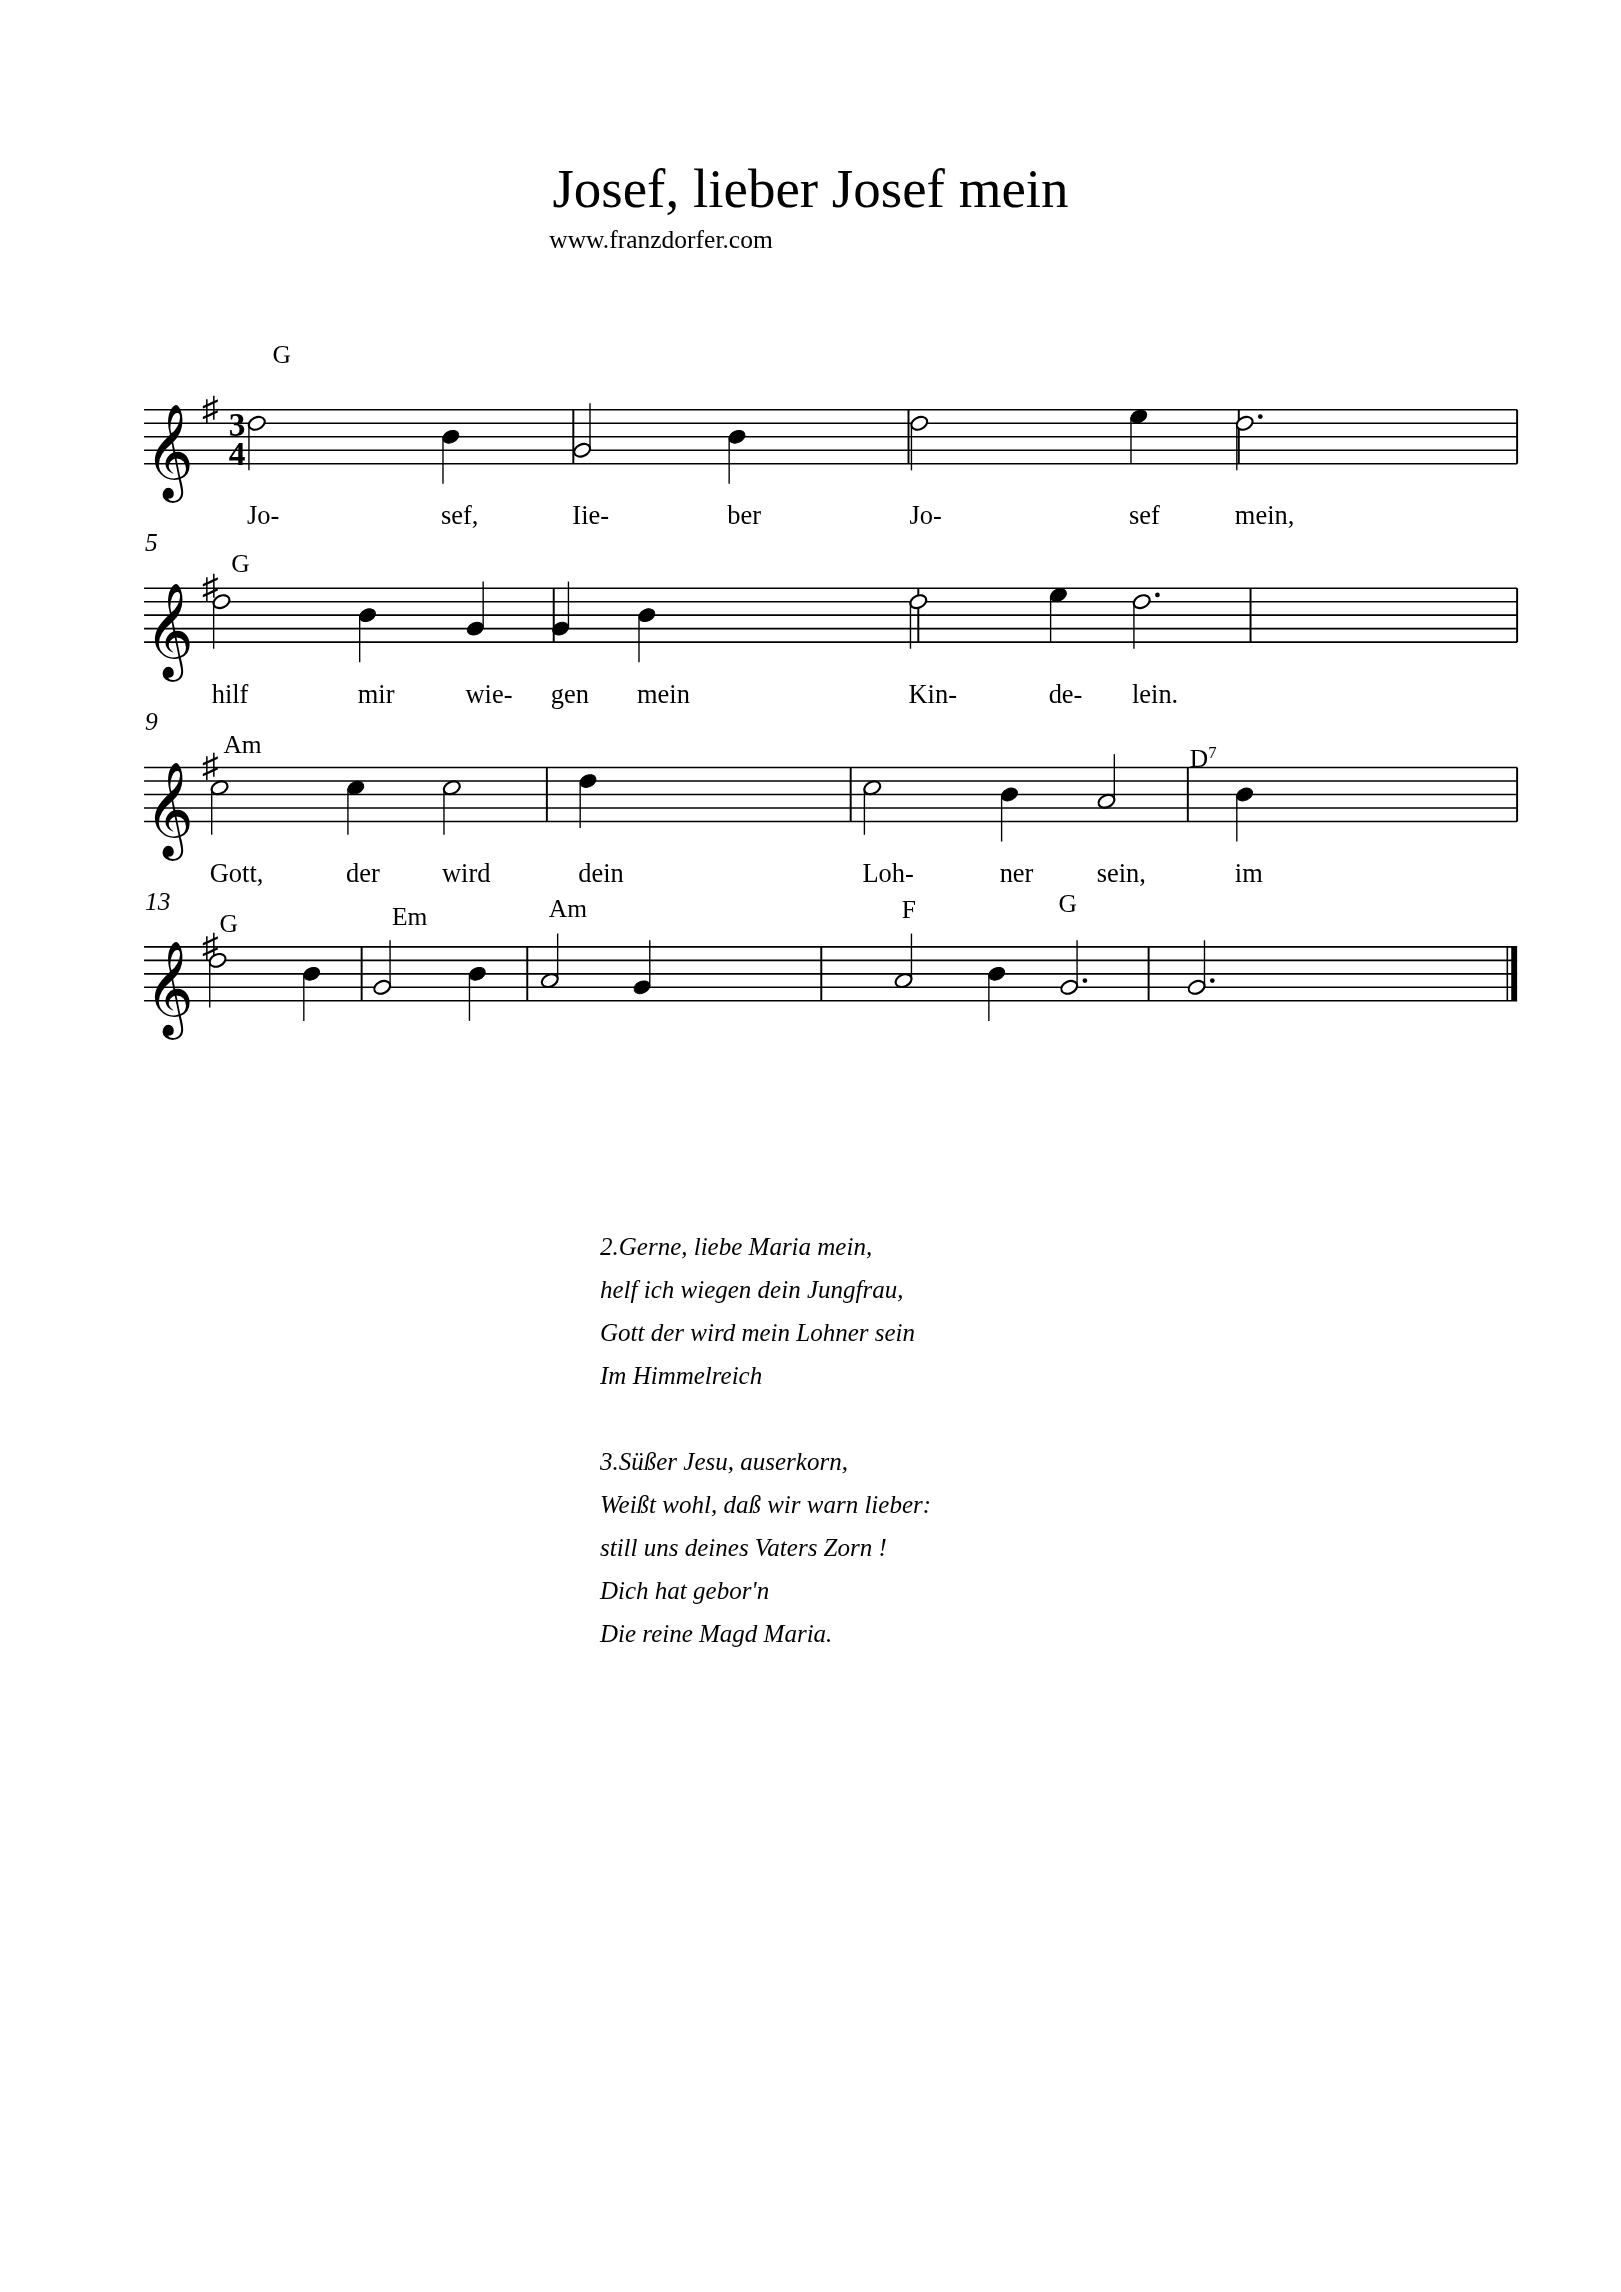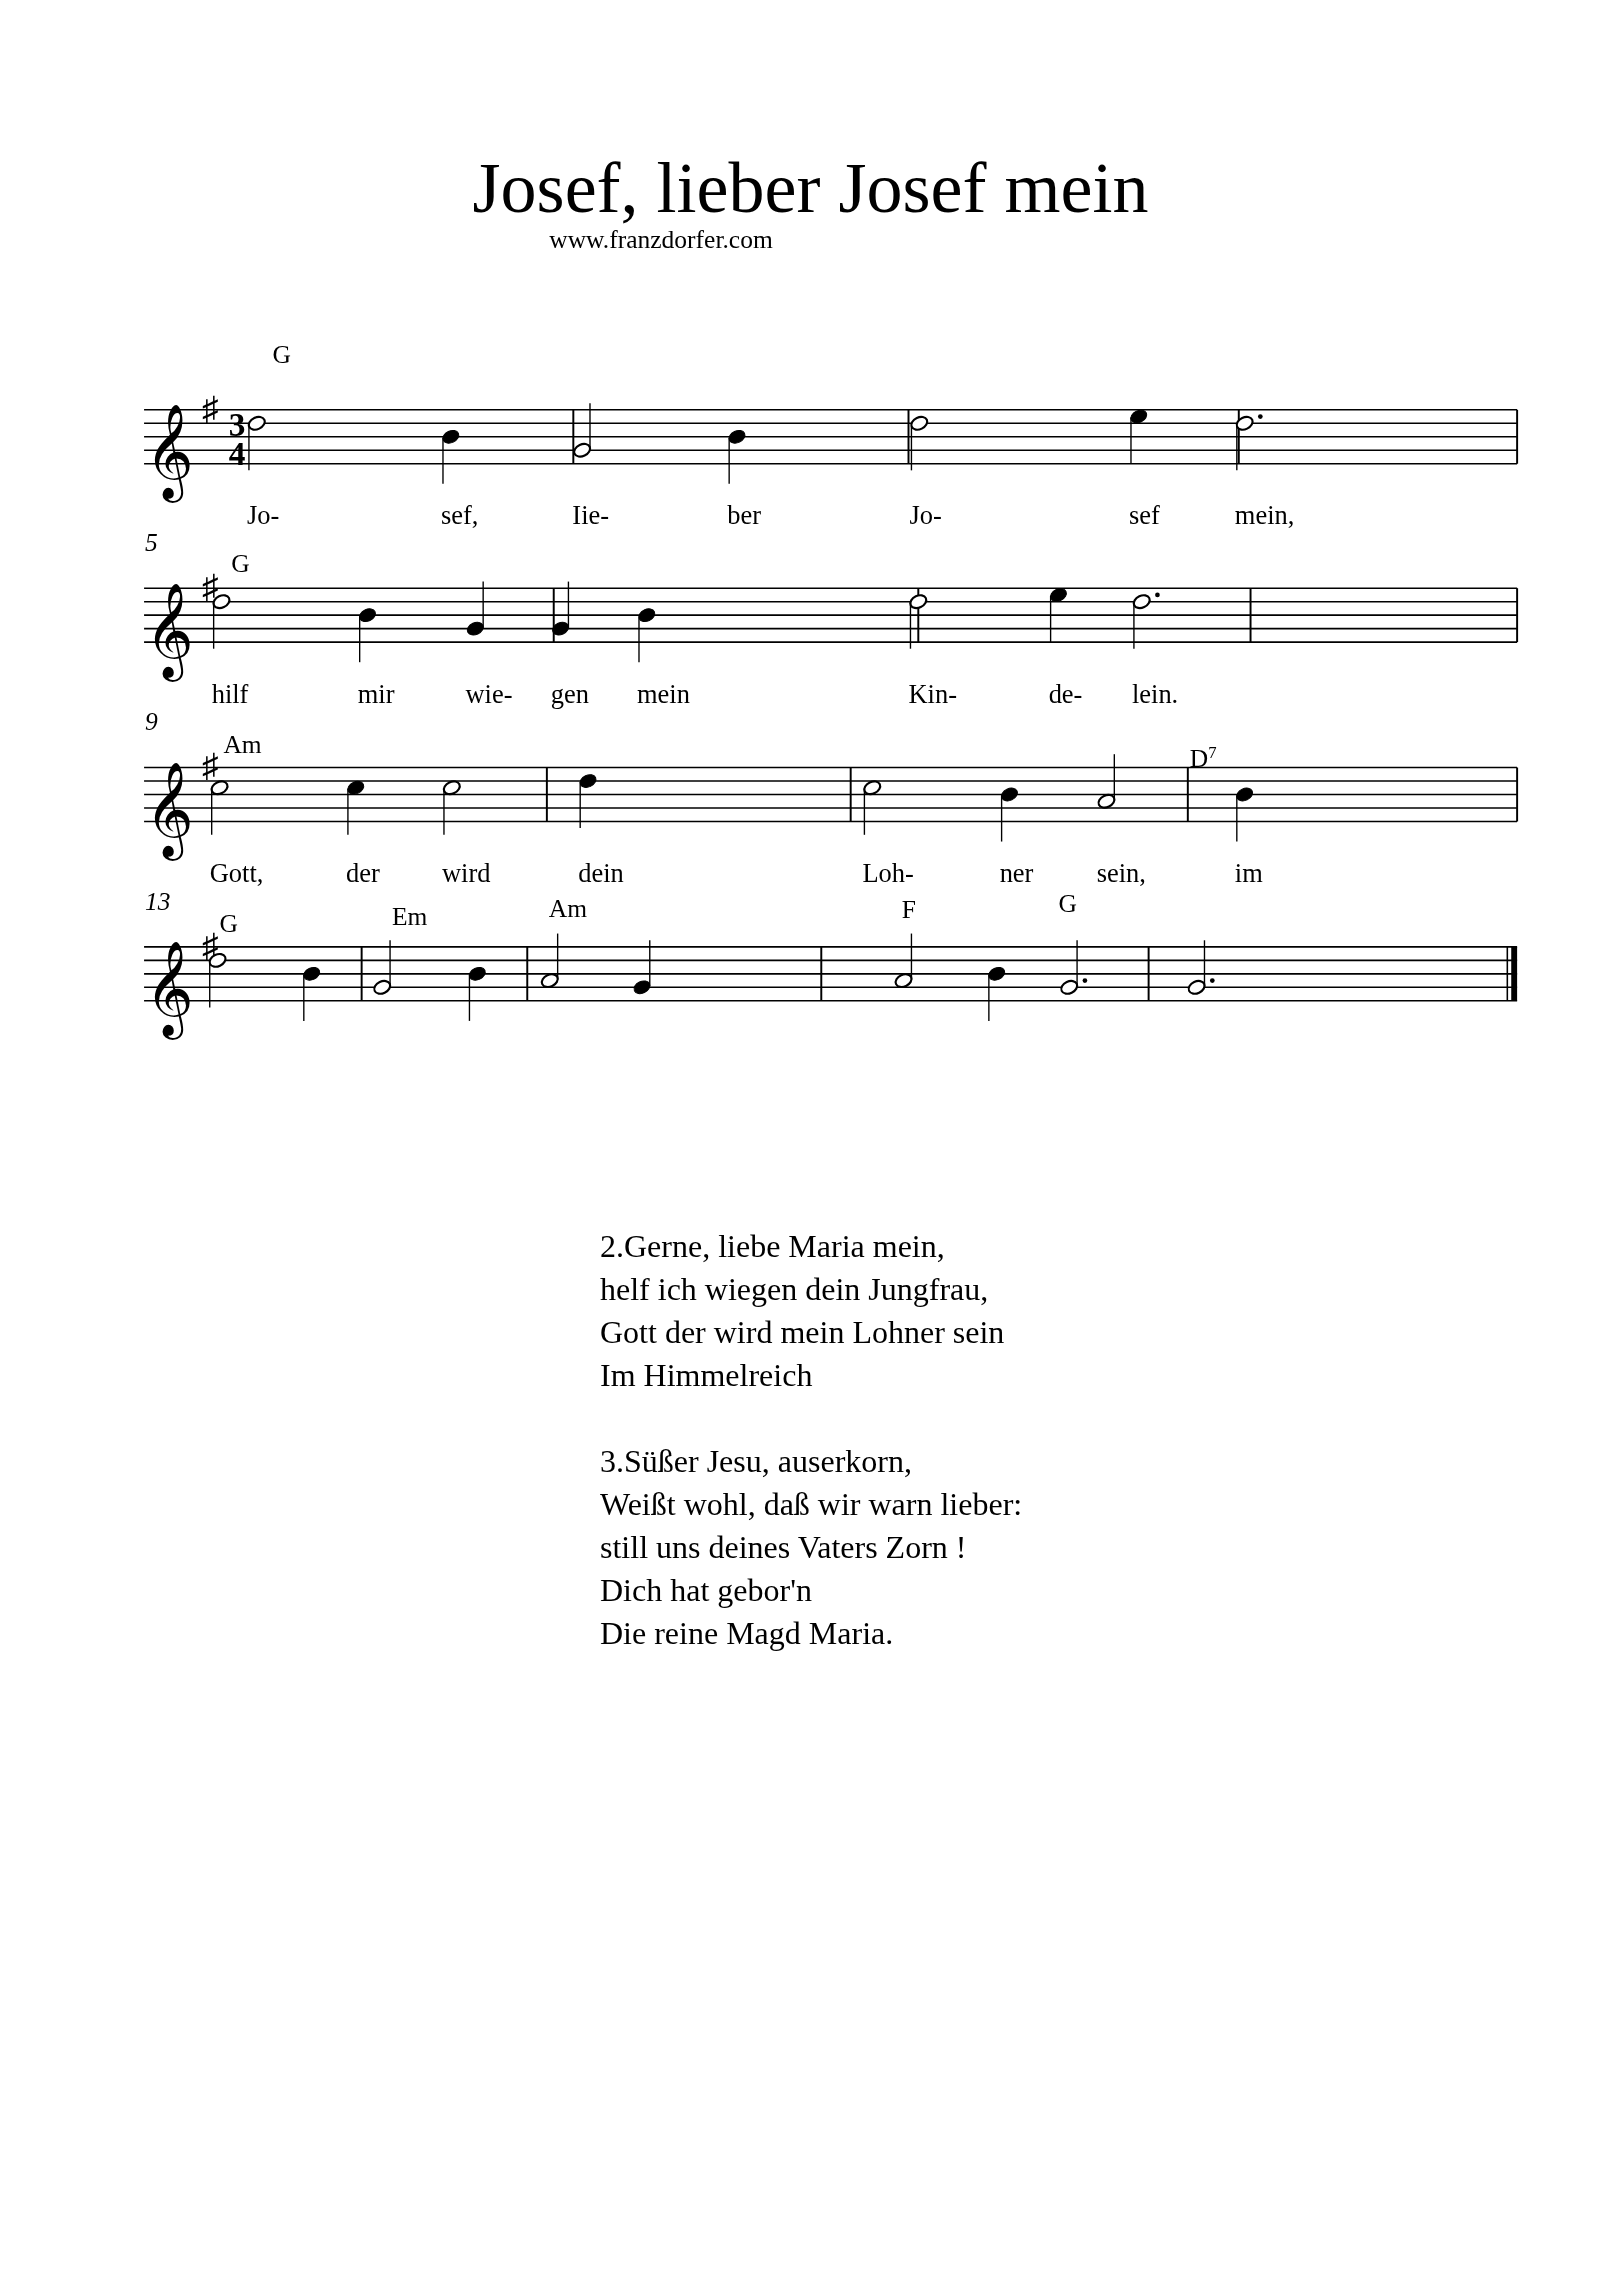--- a/index.html
+++ b/index.html
@@ -1,23 +1,23 @@
 <!DOCTYPE html>
 <html><head>
 <meta charset="utf-8">
 <style>
   html, body { margin: 0; padding: 0; background: #ffffff; }
   body { width: 1621px; height: 2293px; position: relative; overflow: hidden;
          font-family: "Liberation Serif", "DejaVu Serif", serif; color: #000; }
   .title { position: absolute; top: 157px; left: 0; width: 1621px; text-align: center;
-           font-size: 72px; line-height: 63px; }
+           font-size: 55px; line-height: 63px; }
   .subtitle { position: absolute; top: 225px; left: 0; width: 1322px; text-align: center;
               font-size: 25.5px; line-height: 29px; }
   svg.score { position: absolute; left: 0; top: 0; }
-  .stanzas { position: absolute; left: 600px; top: 1225px; font-size: 32px; line-height: 43px; }
+  .stanzas { position: absolute; left: 600px; top: 1225px; font-size: 25px; line-height: 43px; font-style: italic; }
   .stanza { margin-bottom: 43px; }
   .stanza-line { display: block; white-space: pre; }
 </style>
 </head>
 <body>
 
 <div class="title">Josef, lieber Josef mein</div>
 <div class="subtitle">www.franzdorfer.com</div>
 
 <svg class="score" id="score" width="1621" height="1098" viewBox="0 0 1654 1120" xmlns="http://www.w3.org/2000/svg">

